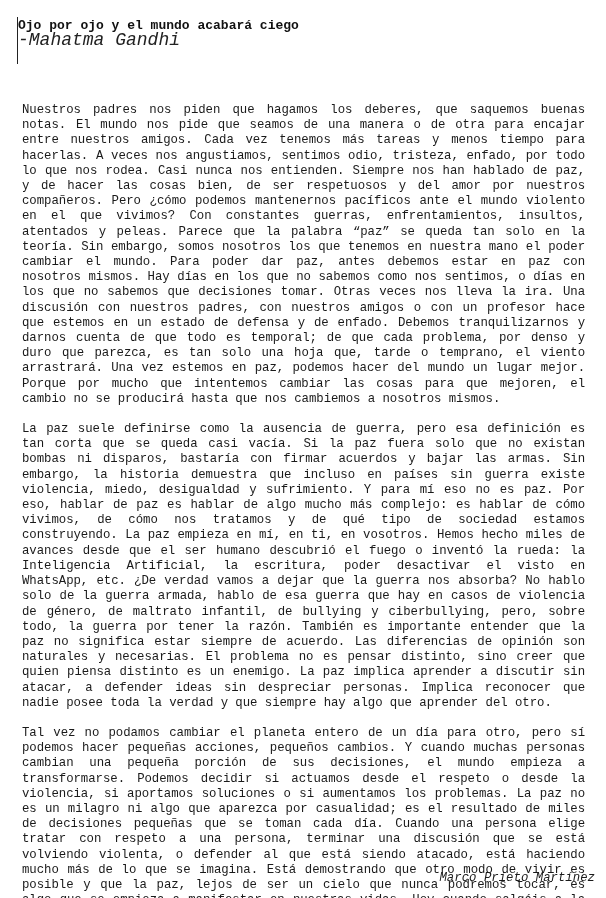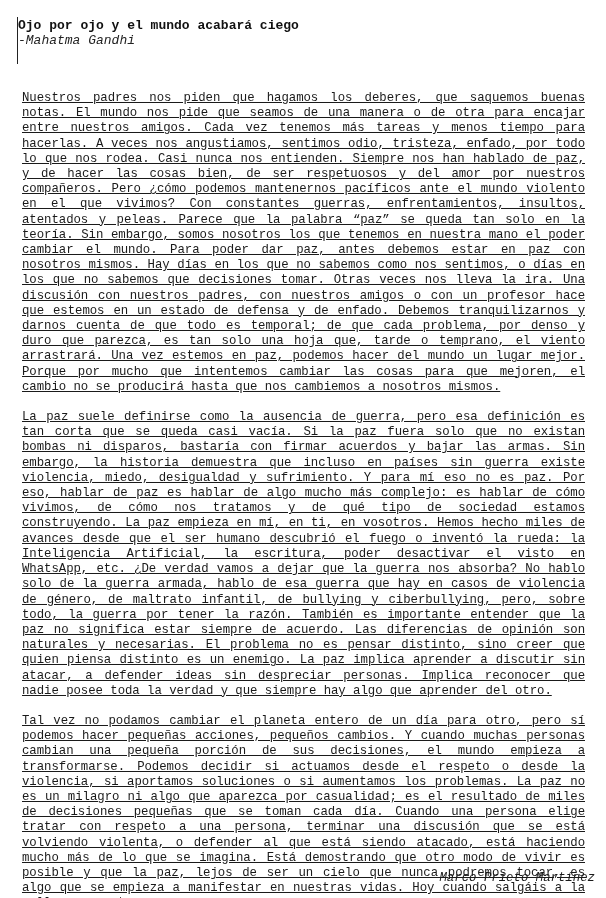--- a/index.html
+++ b/index.html
@@ -27,37 +27,36 @@
       font-family: "Liberation Mono", monospace;
       font-weight: bold;
       font-size: 13px;
       line-height: 15px;
       margin-top: 1px;
       color: #111;
     }
     .author {
       font-family: "Liberation Mono", monospace;
       font-style: italic;
-      font-size: 13px;
+      font-size: 18px;
       line-height: 15px;
       color: #222;
     }
     .body-text {
       position: absolute;
       left: 22px;
       top: 91px;
       width: 563px;
     }
     .para {
       font-size: 12.35px;
       line-height: 15.2px;
       text-align: justify;
-      margin: 0 0 15px 0;
+      margin: 12px 0 15px 0;
       letter-spacing: -0.05px;
-      text-decoration: underline;
     }
     .signature {
       position: absolute;
       right: 11px;
       top: 871px;
       font-style: italic;
       font-size: 12.35px;
       line-height: 15px;
     }
   </style>

